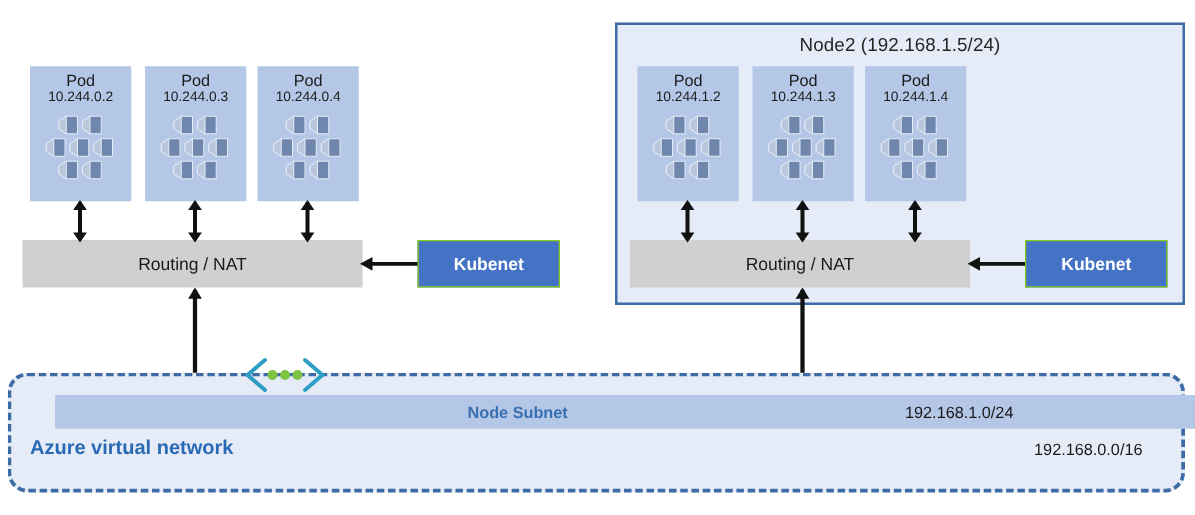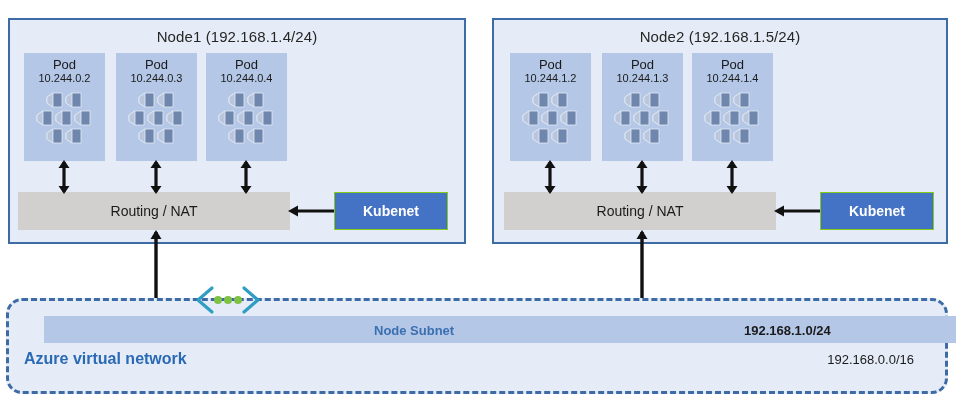--- a/index.html
+++ b/index.html
@@ -174,23 +174,20 @@
     top: 284px;
     width: 76px;
     height: 32px;
   }
 </style>
 </head>
 <body>
 
 <div id="canvas">
 
-  <div class="node-box" id="node1-box">
-    <div class="node-title">Node1 (192.168.1.4/24)</div>
-  </div>
 
   <div class="pod-box" style="left:24px;">
     <div class="pod-label">Pod</div>
     <div class="pod-ip">10.244.0.2</div>
     <svg class="pod-icon" viewBox="0 0 64 56">
       <g fill="#6f86ad" stroke="#e6ecf7" stroke-width="0.8">
         <g transform="translate(14,2)">
             <path d="M0 4 L6 0 L15 0 L15 14 L6 14 L0 10 Z"></path>
             <path d="M0 4 L6 0 L6 14 L0 10 Z" fill="#b9c6dc"></path>
           </g>
@@ -476,21 +473,21 @@
   <svg class="arrow-svg" style="left:635px; top:230px; width:14px; height:98px;" viewBox="0 0 14 98">
     <path d="M7 2 L7 96" stroke="#111" stroke-width="3.4" fill="none"></path>
     <path d="M7 0 L1.5 9 L12.5 9 Z" fill="#111"></path>
     <path d="M7 98 L1.5 89 L12.5 89 Z" fill="#111"></path>
   </svg>
 
   <div id="vnet-box"></div>
 
   <div id="subnet-bar">
     <span class="subnet-label" style="left:330px;">Node Subnet</span>
-    <span class="subnet-cidr" style="left:700px;font-weight:bold;">192.168.1.0/24</span>
+    <span class="subnet-cidr" style="left:680px;">192.168.1.0/24</span>
   </div>
 
   <div id="vnet-title">Azure virtual network</div>
   <div id="vnet-cidr">192.168.0.0/16</div>
 
   <svg id="chevron-dots-icon" viewBox="0 0 76 32">
     <path d="M22 4 L8 16 L22 28" stroke="#2e9ec4" stroke-width="3.2" fill="none" stroke-linecap="round" stroke-linejoin="round"></path>
     <path d="M54 4 L68 16 L54 28" stroke="#2e9ec4" stroke-width="3.2" fill="none" stroke-linecap="round" stroke-linejoin="round"></path>
     <circle cx="28" cy="16" r="4" fill="#7dc242"></circle>
     <circle cx="38" cy="16" r="4" fill="#7dc242"></circle>

